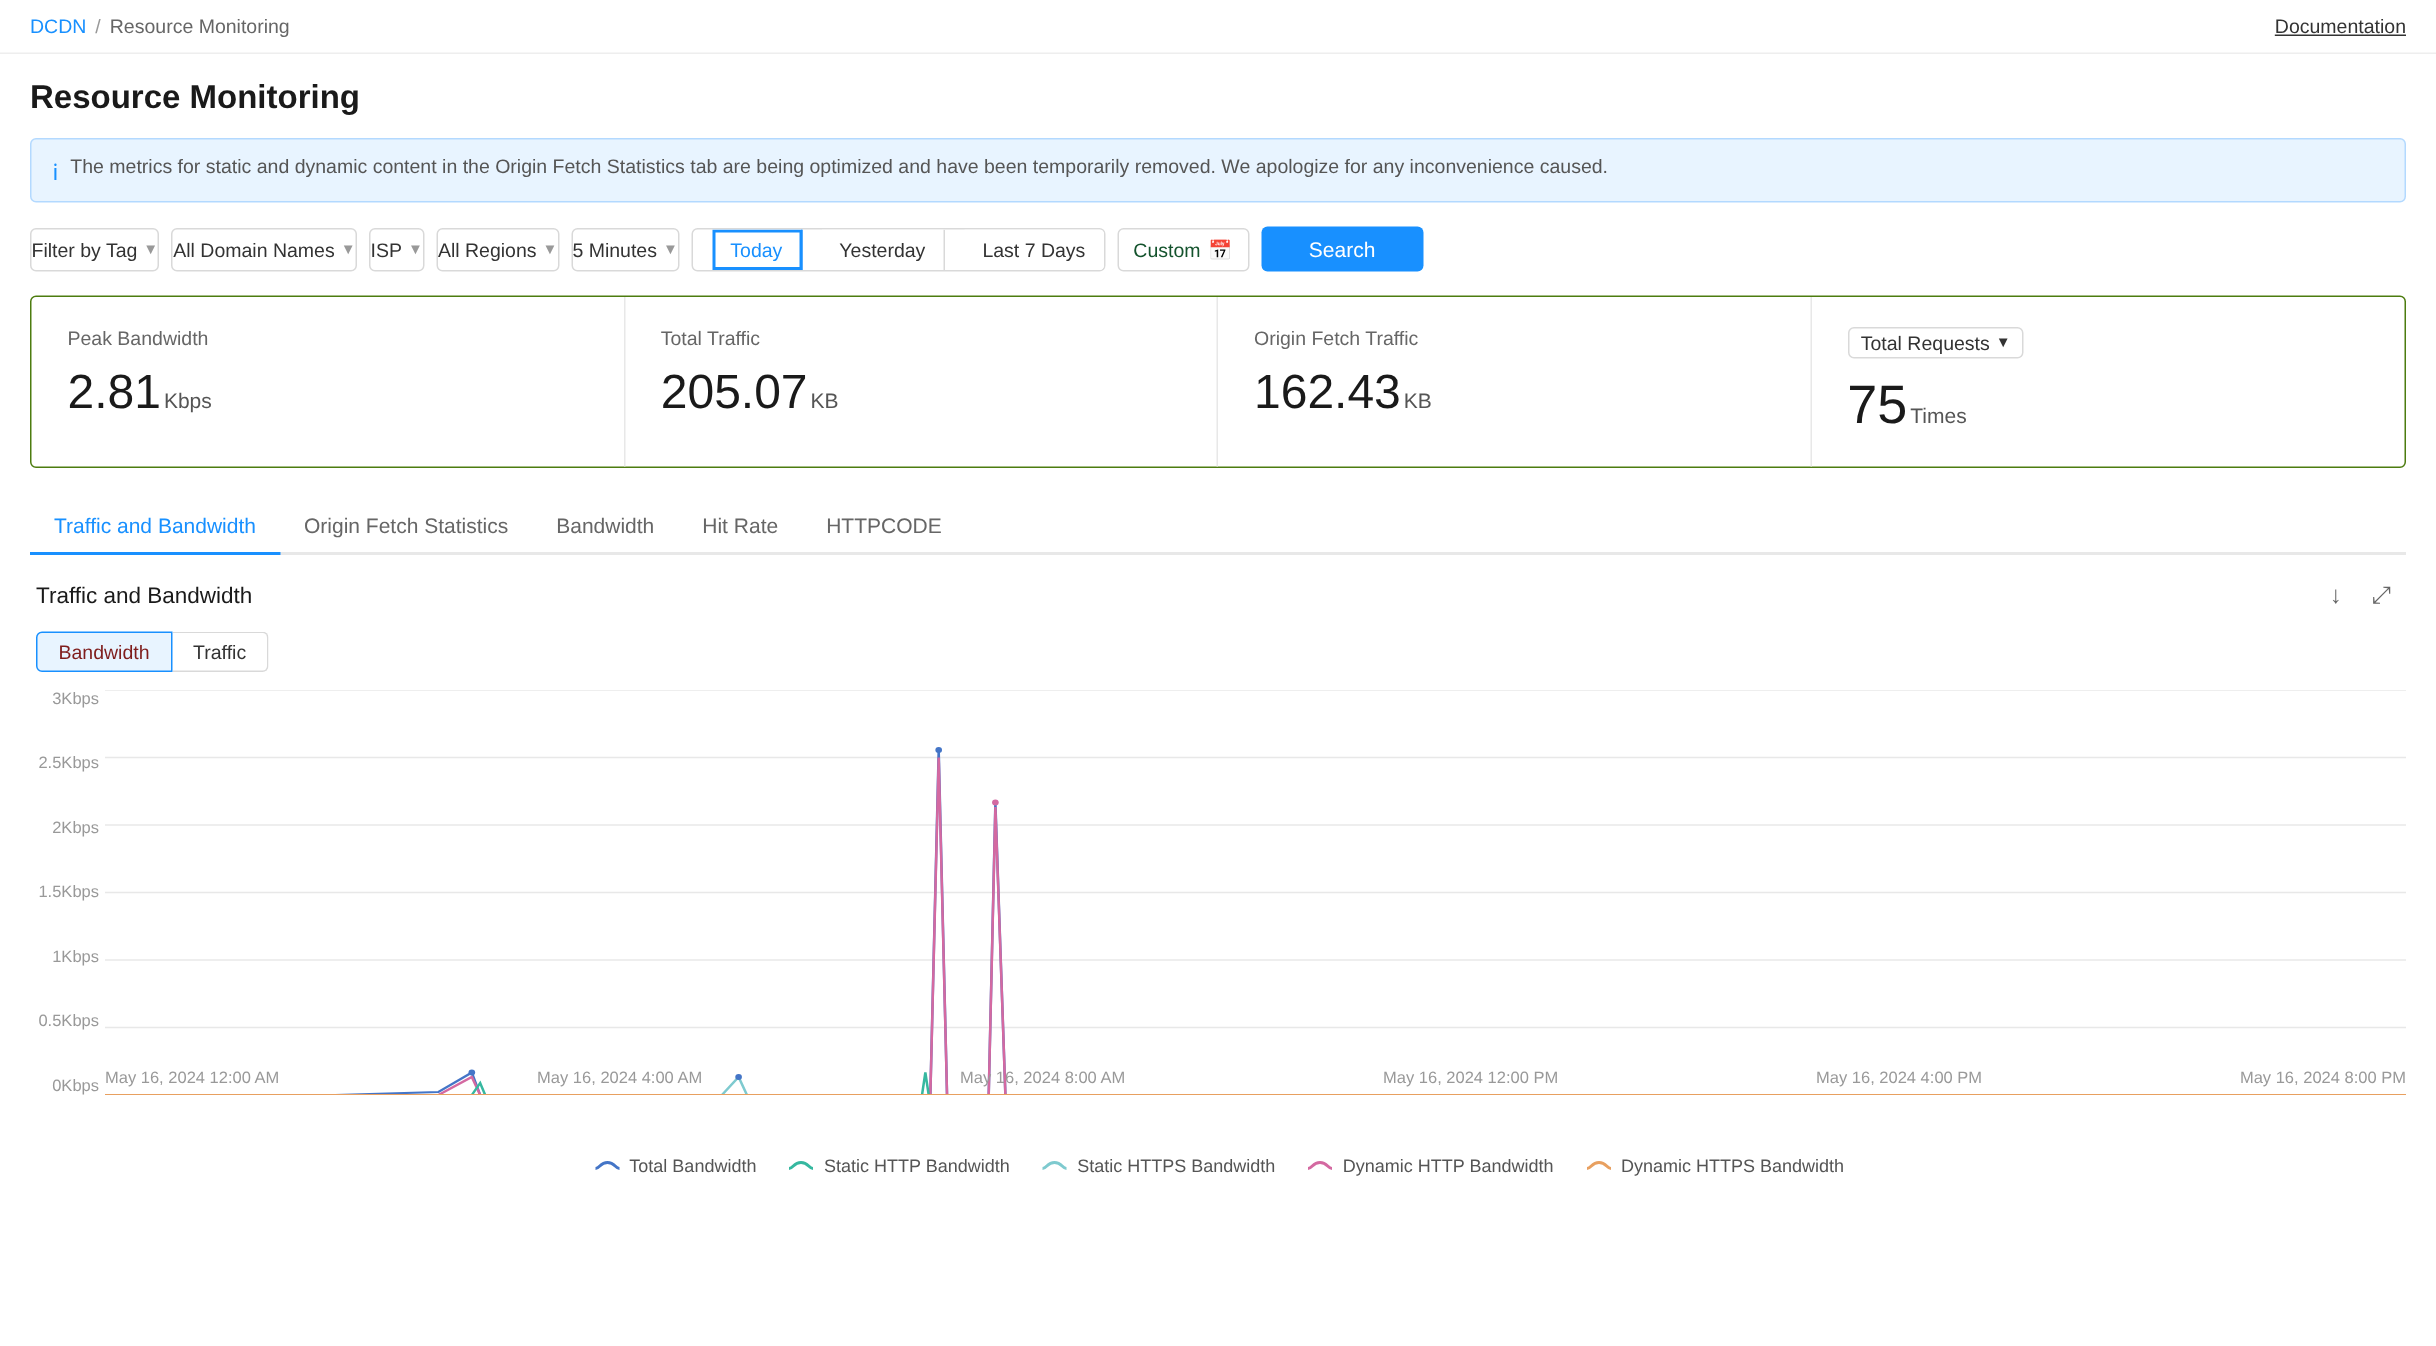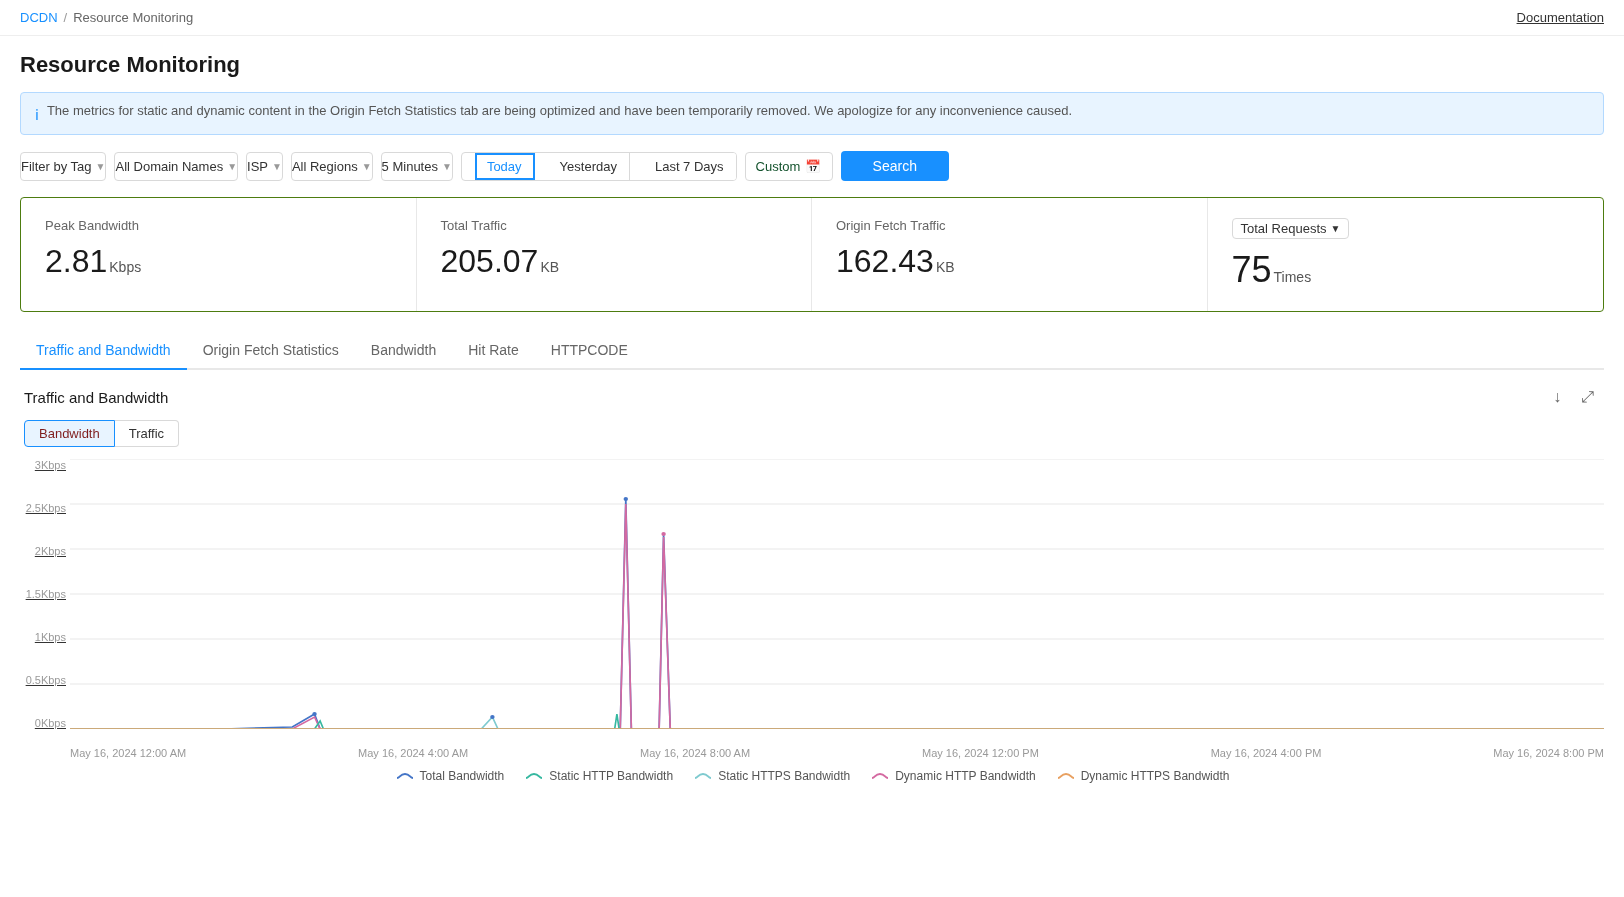--- a/index.html
+++ b/index.html
@@ -55,25 +55,25 @@
     .chart-sub-tab { border: 1px solid #d9d9d9; background: #fff; padding: 5px 14px; font-size: 13px; cursor: pointer; color: #333; }
     .chart-sub-tab:first-child { border-radius: 4px 0 0 4px; }
     .chart-sub-tab:last-child { border-radius: 0 4px 4px 0; border-left: none; }
     .chart-sub-tab.active { background: #e8f4ff; border-color: #1890ff; color: #7f1d1d; z-index: 1; }
     
     .chart-container { position: relative; width: 100%; height: 300px; padding: 0 4px; }
     
     .chart-legend { display: flex; align-items: center; justify-content: center; gap: 20px; padding: 10px 0 4px; flex-wrap: wrap; }
     .legend-item { display: flex; align-items: center; gap: 5px; font-size: 12px; color: #555; }
     
-    .y-axis-labels { position: absolute; left: 0; top: 0; height: calc(100% - 30px); display: flex; flex-direction: column; justify-content: space-between; padding-bottom: 0; text-decoration: underline; }
+    .y-axis-labels { position: absolute; left: 0; top: 0; height: calc(100% - 30px); display: flex; flex-direction: column; justify-content: space-between; padding-bottom: 0; }
     .y-label { font-size: 11px; color: #999; text-align: right; width: 46px; }
     
     .chart-area { position: absolute; left: 50px; right: 0; top: 0; bottom: 30px; }
-    .x-axis { position: absolute; left: 50px; right: 0; bottom: 0; height: 30px; display: flex; justify-content: space-between; align-items: flex-end; }
+    .x-axis { position: absolute; left: 50px; right: 0; bottom: 17px; height: 30px; display: flex; justify-content: space-between; align-items: flex-start; }
     .x-label { font-size: 11px; color: #999; }
   </style>
 </head>
 <body>
 
 <div class="top-nav">
   <div class="breadcrumb">
     <a href="#">DCDN</a>
     <span class="breadcrumb-sep">/</span>
     <span>Resource Monitoring</span>

